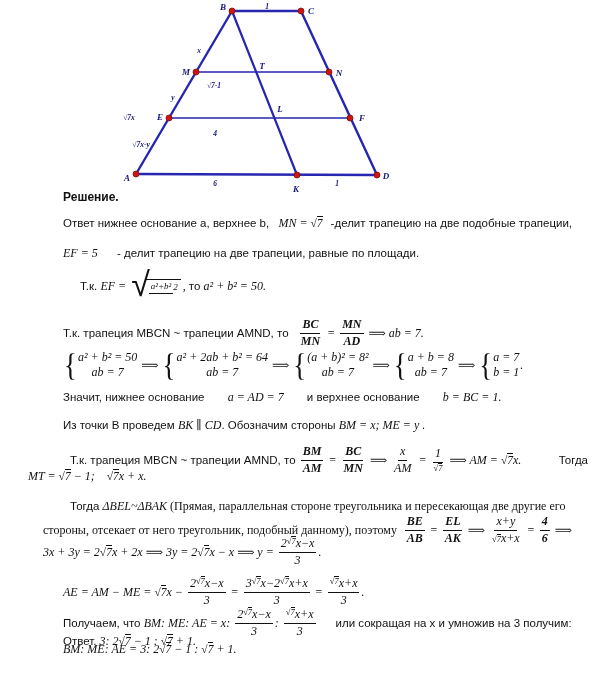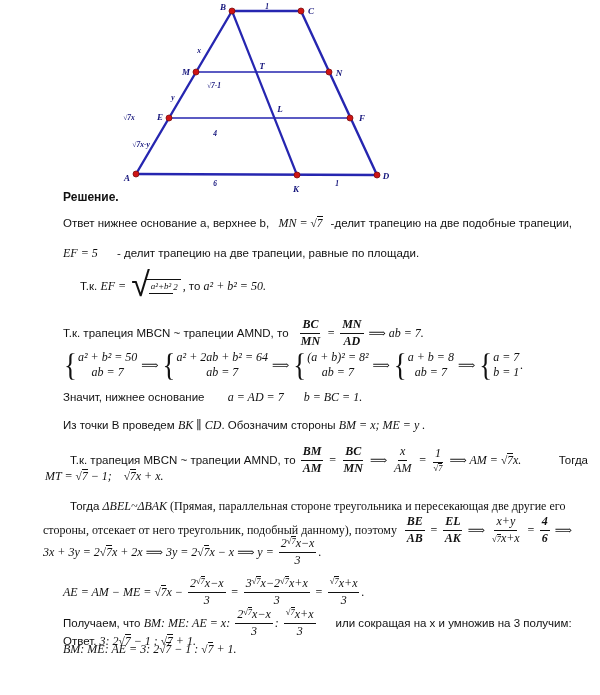--- a/index.html
+++ b/index.html
@@ -81,24 +81,24 @@
       <text x="262" y="69" text-anchor="middle" fill="#15157c" font-size="9" font-style="italic" font-weight="bold" font-family="&quot;Liberation Serif&quot;,&quot;DejaVu Serif&quot;,serif">T</text>
       <text x="280" y="112" text-anchor="middle" fill="#15157c" font-size="9" font-style="italic" font-weight="bold" font-family="&quot;Liberation Serif&quot;,&quot;DejaVu Serif&quot;,serif">L</text>
     </svg>
   <div class="heading" style="top:190px;left:63px;">Решение.</div>
   <div id="lines">
       <div class="line" style="top: 216px; left: 63px;"><span class="t">Ответ нижнее основание a, верхнее b, </span><span class="gap" style="width: 6px;"></span><span class="m">MN = </span><span class="sqrt"><span class="rg">√</span><span class="sb">7</span></span><span class="gap" style="width: 8px;"></span><span class="t">-делит трапецию на две подобные трапеции,</span></div>
       <div class="line" style="top: 246px; left: 63px; gap: 16px;"><span class="m">EF = 5</span><span class="t"> - делит трапецию на две трапеции, равные по площади.</span></div>
       <div class="line" style="top: 272px; left: 63px; margin-left: 17px;"><span class="t">Т.к. </span><span class="m">EF = </span><span class="bigroot"><span class="rg">√</span><span class="ru"><span class="fn">a²+b²</span><span class="fd2">2</span></span></span><span class="m">, </span><span class="t">то </span><span class="m">a² + b² = 50.</span></div>
       <div class="line" style="top: 317px; left: 63px;"><span class="t">Т.к. трапеция MBCN ~ трапеции AMND, то </span><span class="gap" style="width: 5px;"></span><span class="frac b"><span class="fn"><span class="m">BC</span></span><span class="fd"><span class="m">MN</span></span></span><span class="m"> = </span><span class="frac b"><span class="fn"><span class="m">MN</span></span><span class="fd"><span class="m">AD</span></span></span><span class="m"> ⟹ ab = 7.</span></div>
       <div class="line" style="top: 350px; left: 63px;"><span class="sys"><span class="br">{</span><span class="rows"><span class="row"><span class="m">a² + b² = 50</span></span><span class="row"><span class="m">ab = 7</span></span></span></span><span class="m"> ⟹ </span><span class="sys"><span class="br">{</span><span class="rows"><span class="row"><span class="m">a² + 2ab + b² = 64</span></span><span class="row"><span class="m">ab = 7</span></span></span></span><span class="m"> ⟹ </span><span class="sys"><span class="br">{</span><span class="rows"><span class="row"><span class="m">(a + b)² = 8²</span></span><span class="row"><span class="m">ab = 7</span></span></span></span><span class="m"> ⟹ </span><span class="sys"><span class="br">{</span><span class="rows"><span class="row"><span class="m">a + b = 8</span></span><span class="row"><span class="m">ab = 7</span></span></span></span><span class="m"> ⟹ </span><span class="sys"><span class="br">{</span><span class="rows"><span class="row"><span class="m">a = 7</span></span><span class="row"><span class="m">b = 1</span></span></span></span><span class="m">.</span></div>
-      <div class="line" style="top: 390px; left: 63px; gap: 20px;"><span class="t">Значит, нижнее основание </span><span class="m">a = AD = 7</span><span class="m">b = BC = 1.</span></div>
+      <div class="line" style="top: 390px; left: 63px; gap: 20px;"><span class="t">Значит, нижнее основание </span><span class="m">a = AD = 7</span><span class="t"> и верхнее основание </span><span class="m">b = BC = 1.</span></div>
       <div class="line" style="top: 418px; left: 63px;"><span class="t">Из точки B проведем </span><span class="m">BK ∥ CD</span><span class="t">. Обозначим стороны </span><span class="m">BM = x; ME = y .</span></div>
       <div class="line" style="top: 444px; left: 70px; right: 12px;"><span class="t">Т.к. трапеция MBCN ~ трапеции AMND, то </span><span class="frac b"><span class="fn"><span class="m">BM</span></span><span class="fd"><span class="m">AM</span></span></span><span class="m"> = </span><span class="frac b"><span class="fn"><span class="m">BC</span></span><span class="fd"><span class="m">MN</span></span></span><span class="m"> ⟹ </span><span class="frac"><span class="fn"><span class="m">x</span></span><span class="fd"><span class="m">AM</span></span></span><span class="m"> = </span><span class="frac"><span class="fn"><span class="m">1</span></span><span class="fd"><span class="sqrt"><span class="rg">√</span><span class="sb">7</span></span></span></span><span class="m"> ⟹ AM = </span><span class="sqrt"><span class="rg">√</span><span class="sb">7</span></span><span class="m">x.</span><span class="t rightword">Тогда</span></div>
-      <div class="line" style="top: 469px; left: 45px;"><span class="m">MT = </span><span class="sqrt"><span class="rg">√</span><span class="sb">7</span></span><span class="m"> − 1;</span><span class="gap" style="width: 12px;"></span><span class="sqrt"><span class="rg">√</span><span class="sb">7</span></span><span class="m">x + x.</span></div>
+      <div class="line" style="top: 469px; left: 28px;"><span class="m">MT = </span><span class="sqrt"><span class="rg">√</span><span class="sb">7</span></span><span class="m"> − 1;</span><span class="gap" style="width: 12px;"></span><span class="sqrt"><span class="rg">√</span><span class="sb">7</span></span><span class="m">x + x.</span></div>
       <div class="line" style="top: 499px; left: 70px;"><span class="t">Тогда </span><span class="m">ΔBEL~ΔBAK</span><span class="s"> (Прямая, параллельная стороне треугольника и пересекающая две другие его</span></div>
       <div class="line" style="top: 514px; left: 43px; right: 28px;"><span class="s">стороны, отсекает от него треугольник, подобный данному), поэтому</span><span class="gapauto"></span><span class="frac b"><span class="fn"><span class="m">BE</span></span><span class="fd"><span class="m">AB</span></span></span><span class="m"> = </span><span class="frac b"><span class="fn"><span class="m">EL</span></span><span class="fd"><span class="m">AK</span></span></span><span class="m"> ⟹ </span><span class="frac"><span class="fn"><span class="m">x+y</span></span><span class="fd"><span class="sqrt"><span class="rg">√</span><span class="sb">7</span></span><span class="m">x+x</span></span></span><span class="m"> = </span><span class="frac b"><span class="fn"><span class="m">4</span></span><span class="fd"><span class="m">6</span></span></span><span class="m"> ⟹</span></div>
       <div class="line" style="top: 536px; left: 43px;"><span class="m">3x + 3y = 2</span><span class="sqrt"><span class="rg">√</span><span class="sb">7</span></span><span class="m">x + 2x ⟹ 3y = 2</span><span class="sqrt"><span class="rg">√</span><span class="sb">7</span></span><span class="m">x − x ⟹ y = </span><span class="frac"><span class="fn"><span class="m">2</span><span class="sqrt"><span class="rg">√</span><span class="sb">7</span></span><span class="m">x−x</span></span><span class="fd"><span class="m">3</span></span></span><span class="m">.</span></div>
       <div class="line" style="top: 576px; left: 63px;"><span class="m">AE = AM − ME = </span><span class="sqrt"><span class="rg">√</span><span class="sb">7</span></span><span class="m">x − </span><span class="frac"><span class="fn"><span class="m">2</span><span class="sqrt"><span class="rg">√</span><span class="sb">7</span></span><span class="m">x−x</span></span><span class="fd"><span class="m">3</span></span></span><span class="m"> = </span><span class="frac"><span class="fn"><span class="m">3</span><span class="sqrt"><span class="rg">√</span><span class="sb">7</span></span><span class="m">x−2</span><span class="sqrt"><span class="rg">√</span><span class="sb">7</span></span><span class="m">x+x</span></span><span class="fd"><span class="m">3</span></span></span><span class="m"> = </span><span class="frac"><span class="fn"><span class="sqrt"><span class="rg">√</span><span class="sb">7</span></span><span class="m">x+x</span></span><span class="fd"><span class="m">3</span></span></span><span class="m">.</span></div>
       <div class="line" style="top: 607px; left: 63px;"><span class="t">Получаем, что </span><span class="m">BM: ME: AE = x: </span><span class="frac"><span class="fn"><span class="m">2</span><span class="sqrt"><span class="rg">√</span><span class="sb">7</span></span><span class="m">x−x</span></span><span class="fd"><span class="m">3</span></span></span><span class="m">: </span><span class="frac"><span class="fn"><span class="sqrt"><span class="rg">√</span><span class="sb">7</span></span><span class="m">x+x</span></span><span class="fd"><span class="m">3</span></span></span><span class="gap" style="width: 18px;"></span><span class="t">или сокращая на x и умножив на 3 получим:</span></div>
       <div class="line" style="top: 642px; left: 63px;"><span class="m">BM: ME: AE = 3: 2</span><span class="sqrt"><span class="rg">√</span><span class="sb">7</span></span><span class="m"> − 1 : </span><span class="sqrt"><span class="rg">√</span><span class="sb">7</span></span><span class="m"> + 1.</span></div>
       <div class="line" style="top: 634px; left: 63px;"><span class="t">Ответ. </span><span class="m">3: 2</span><span class="sqrt"><span class="rg">√</span><span class="sb">7</span></span><span class="m"> − 1 : </span><span class="sqrt"><span class="rg">√</span><span class="sb">7</span></span><span class="m"> + 1.</span></div>
     </div>
 </div>
 

